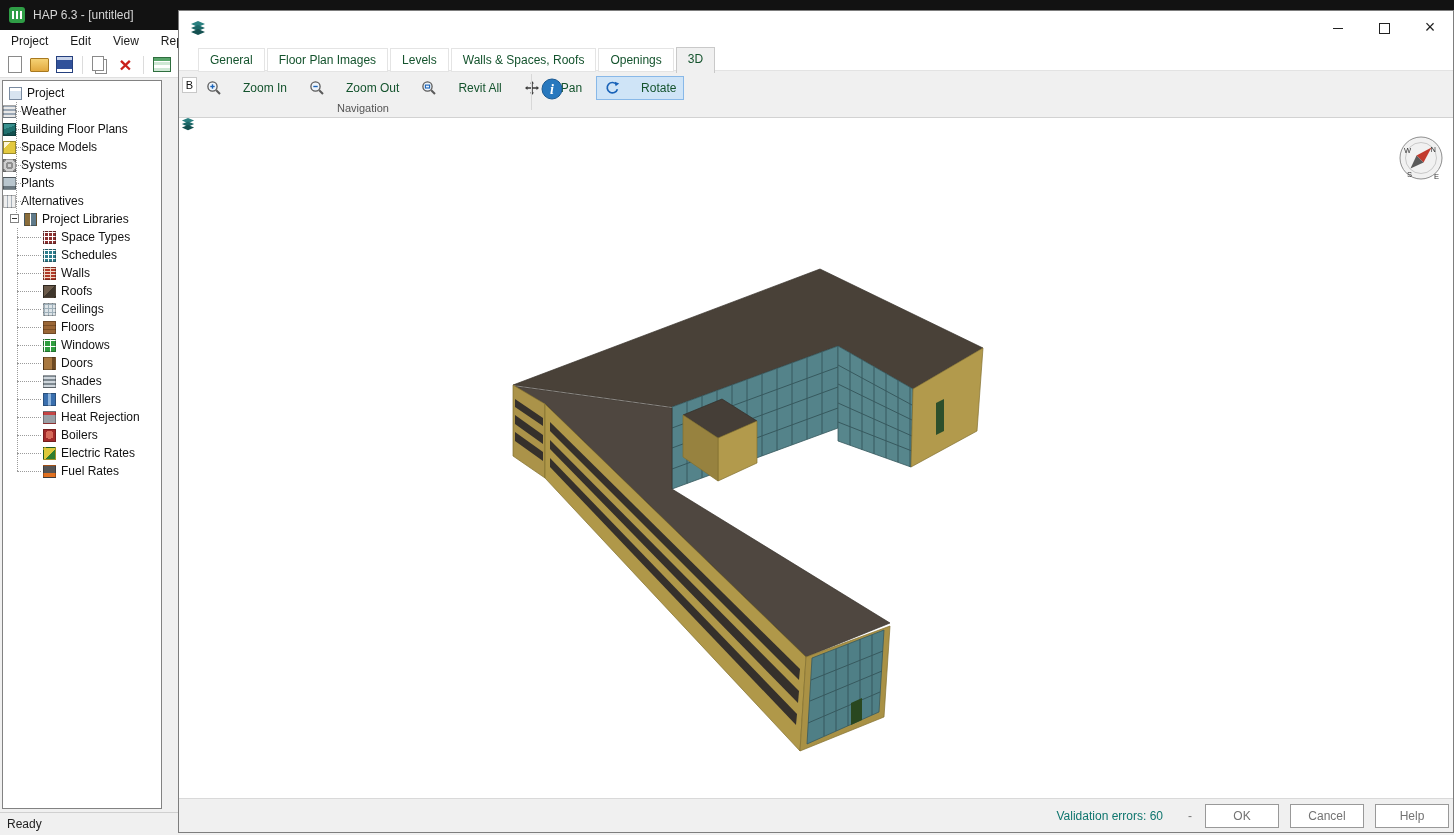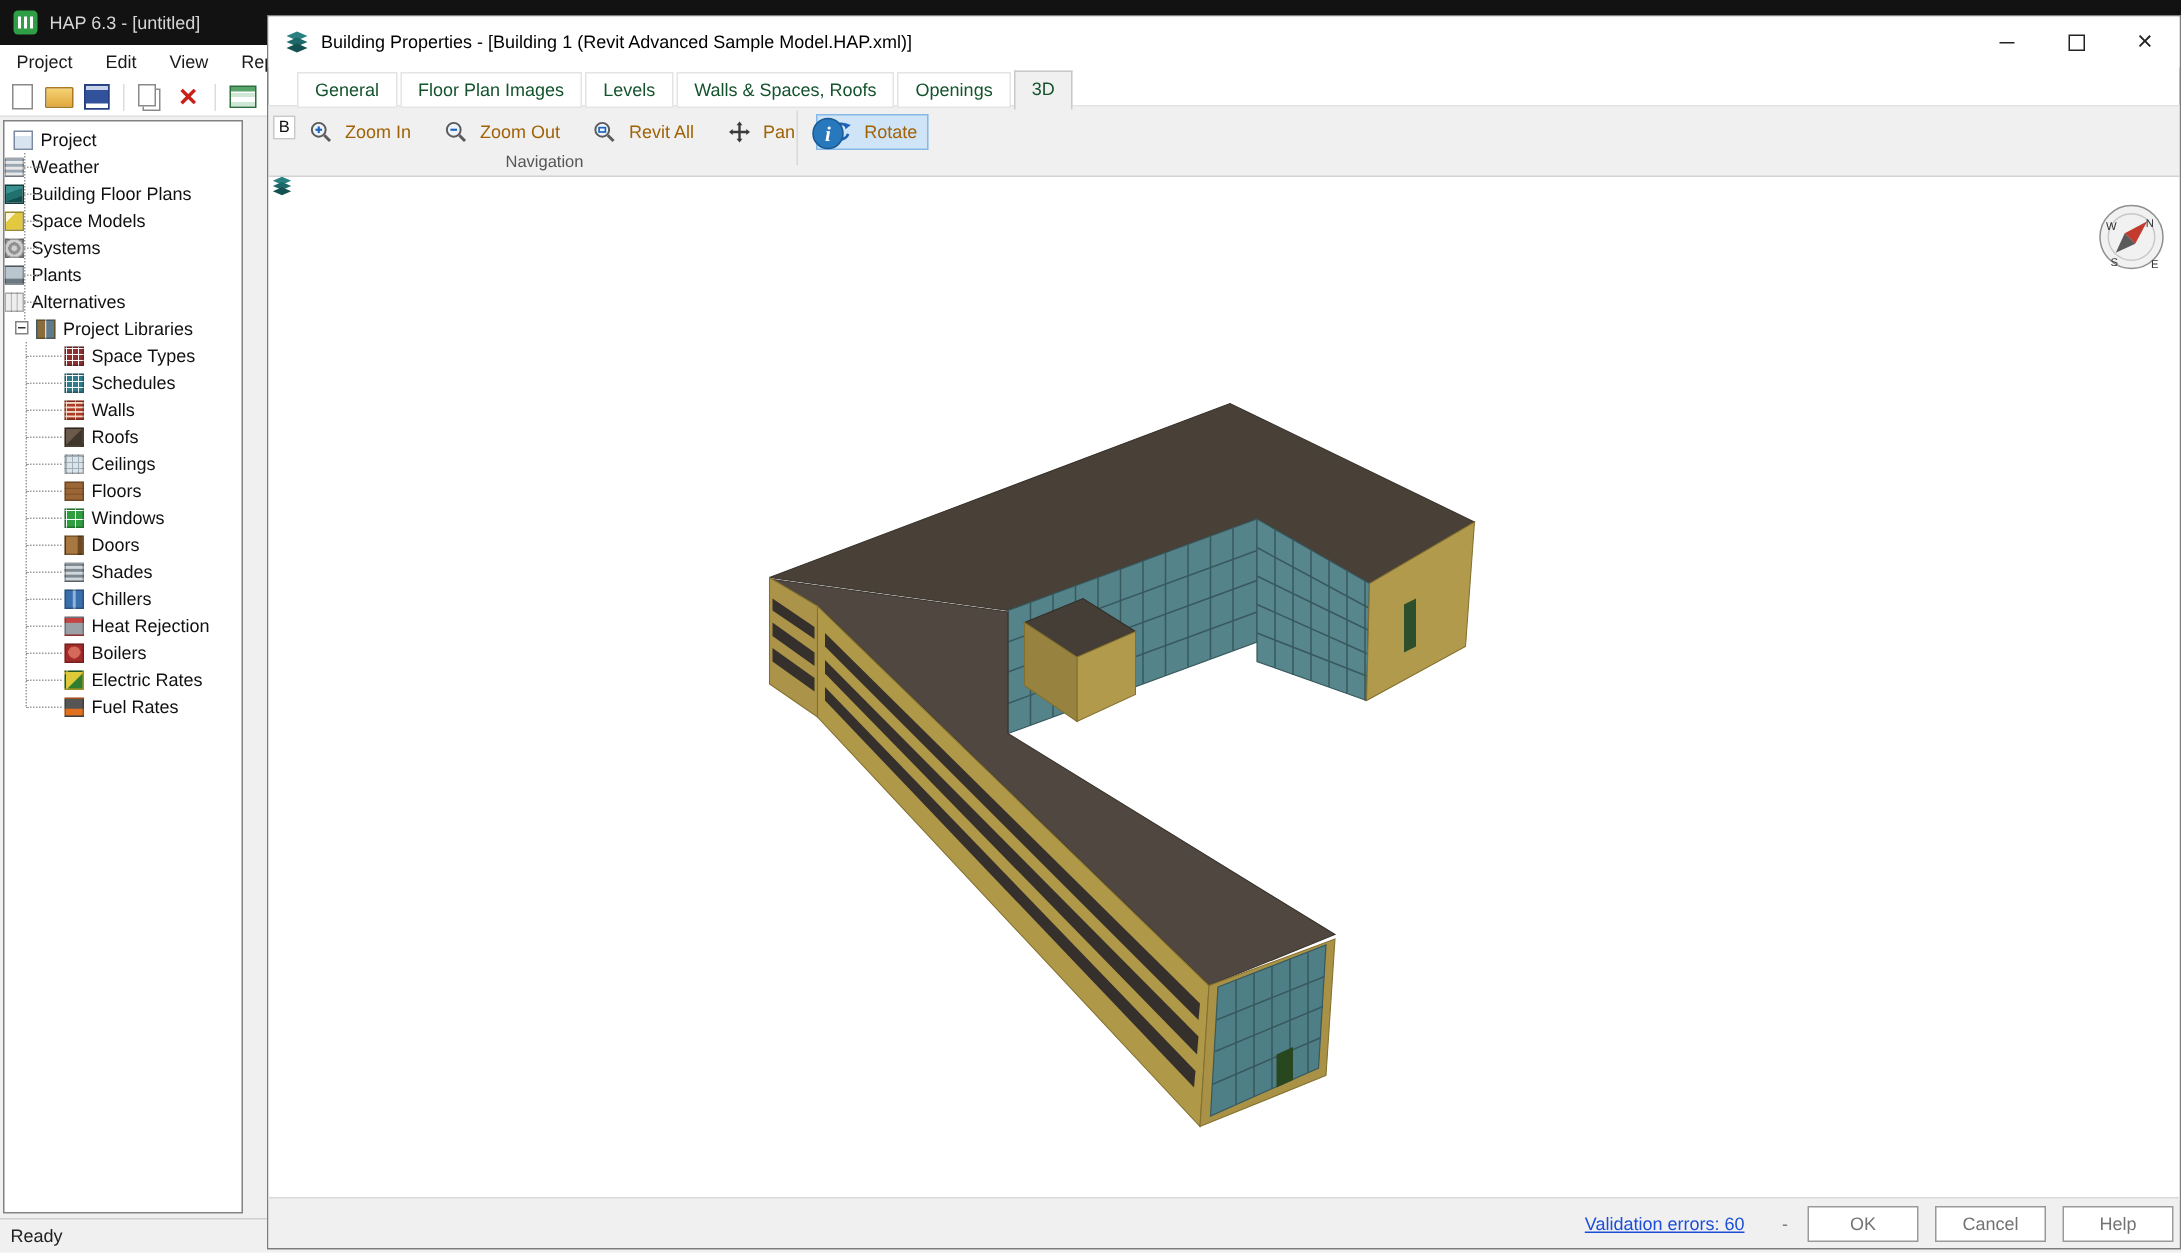--- a/index.html
+++ b/index.html
@@ -83,36 +83,36 @@
   .winbtn{width:46px;height:34px;display:flex;align-items:center;justify-content:center}
   .glyph-min{width:10px;height:0;border-top:1.5px solid #222}
   .glyph-max{width:9px;height:9px;border:1.2px solid #222}
   .glyph-close{font-size:18px;color:#222;line-height:1;margin-top:-2px}
   .dlg-tabs{position:absolute;left:19px;top:37px;display:flex;gap:2px;font-size:12px;z-index:3}
   .tab{height:22px;line-height:22px;padding:0 11px;background:#fff;border:1px solid #e4e4e4;color:#14532d;cursor:default}
   .tab.active{height:25px;margin-top:-1px;background:#f0f0f0;border:1px solid #c9c9c9;border-bottom:0}
   .ribbon{position:absolute;left:0;top:59px;width:100%;height:48px;background:#f0f0f0;
     border-top:1px solid #e3e3e3;border-bottom:1px solid #d2d2d2;box-sizing:border-box}
   .ribbon-buttons{position:absolute;left:19px;top:5px;display:flex;gap:6px;align-items:center}
-  .rbtn{display:flex;align-items:center;gap:8px;padding:3px 7px;font-size:12px;color:#a16207;
+  .rbtn{display:flex;align-items:center;gap:21px;padding:3px 7px;font-size:12px;color:#14532d;
     border:1px solid transparent;cursor:default}
   .rbtn.active{background:#cfe4f7;border:1px solid #88b8e8}
   .ribbon-group-label{position:absolute;left:19px;top:31px;width:330px;text-align:center;
     font-size:11px;color:#555}
   .ribbon-sep{position:absolute;left:352px;top:3px;height:36px;width:1px;background:#d8d8d8}
   .info-btn{position:absolute;left:362px;top:7px;width:22px;height:22px}
   .b-side-btn{position:absolute;left:3px;top:66px;width:15px;height:16px;background:#fff;
     border:1px solid #c8c8c8;box-sizing:border-box;font-size:11px;display:flex;align-items:center;
     justify-content:center;color:#111;z-index:4}
   .rail-building-icon{position:absolute;left:2px;top:106px;z-index:4}
   .viewport{position:absolute;left:0;top:107px;width:100%;height:682px;background:#fff;overflow:hidden}
   .dlg-footer{position:absolute;left:0;right:0;bottom:0;height:34px;background:#f0f0f0;
     border-top:1px solid #d9d9d9;box-sizing:border-box;display:flex;align-items:center;
     justify-content:flex-end;gap:11px;padding-right:4px;font-size:12px}
-  .validation-link{color:#1d4ed8;text-decoration:underline;margin-right:14px;cursor:pointer}
+  .validation-link{color:#0f766e;margin-right:14px;cursor:pointer}
   .footer-dash{color:#777;margin-right:2px}
   .dlg-btn{width:74px;height:24px;background:#fff;border:1px solid #999;box-sizing:border-box;
     font-size:12px;color:#737373;display:flex;align-items:center;justify-content:center;cursor:default}
 </style>
 </head>
 <body>
 
 <div class="titlebar">
   <span class="app-icon"></span>
   <span>HAP 6.3 - [untitled]</span>
@@ -245,21 +245,20 @@
 </div>
 
 <div class="dialog">
 
   <div class="dlg-titlebar">
     <svg width="16" height="16" viewBox="0 0 16 16">
       <path d="M8 1 L15 4 L8 7 L1 4 Z" fill="#2a8080"></path>
       <path d="M8 5 L15 8 L8 11 L1 8 Z" fill="#1d6868"></path>
       <path d="M8 9 L15 12 L8 15 L1 12 Z" fill="#145151"></path>
     </svg>
-    <span>Building Properties - [Building 1 (Revit Advanced Sample Model.HAP.xml)]</span>
     <span class="winbtns">
       <span class="winbtn">
           <span class="glyph-min"></span>
         </span>
       <span class="winbtn">
           <span class="glyph-max"></span>
         </span>
       <span class="winbtn">
           <span class="glyph-close">×</span>
         </span>

